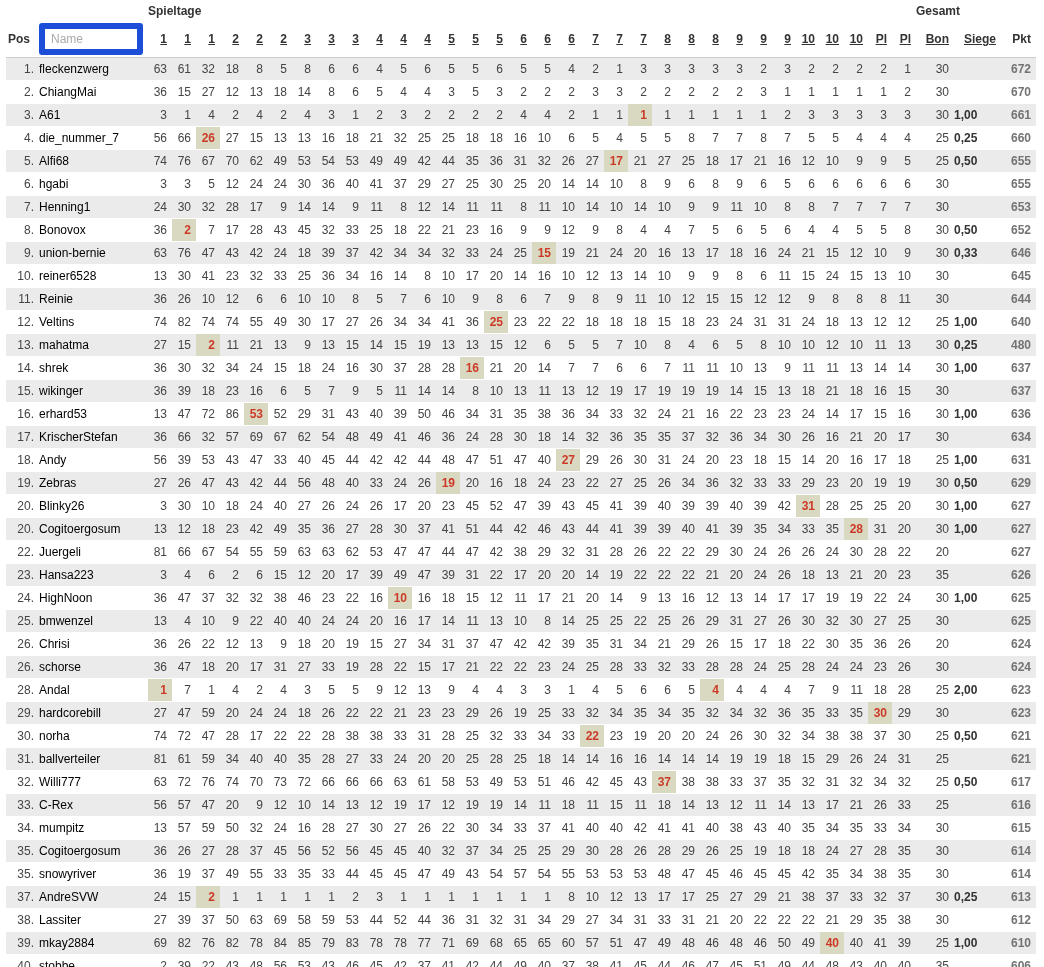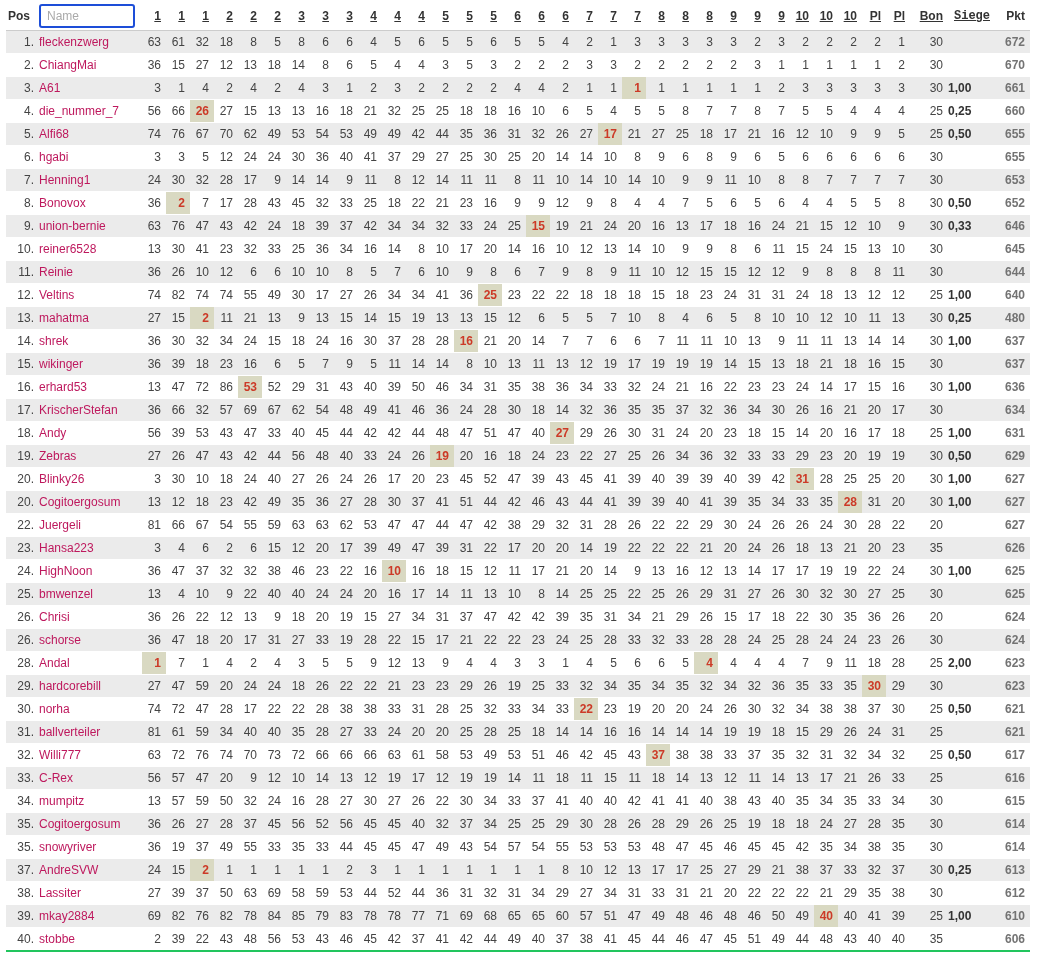--- a/index.html
+++ b/index.html
@@ -37,68 +37,73 @@
     line-height: 22px;
     font-weight: bold;
     text-align: right;
     border-bottom: 1px solid #cccccc;
     color: #333;
   }
   tr.col-row th.pos { text-align: left; width: 26px; padding-left: 2px; }
   tr.col-row th.name { text-align: left; width: 98px; }
   tr.col-row th.num { width: 19px; }
   tr.col-row th.bon { width: 33px; }
-  tr.col-row th.siege { width: 42px; font-family: Liberation Mono, monospace; }
+  tr.col-row th.siege { width: 42px; }
   tr.col-row th.pkt { width: 30px; }
   tr.col-row th a {
     color: #333333;
     text-decoration: underline;
     cursor: pointer;
   }
   th.pkt { color: var(--pkt-red, #cc0000); }
   
   .name-filter {
     width: 80px;
     height: 16px;
-    border: 2px solid #1d4ed8;
+    border: 6px solid #1d4ed8;
     border-radius: 3px;
     padding: 2px 6px;
     font-family: "Liberation Sans", sans-serif;
     font-size: 12px;
     color: #333;
     margin: 2px 0;
   }
   .name-filter::placeholder { color: #aaaaaa; }
   
   tbody td {
     height: 22px;
     line-height: 22px;
     border-bottom: 1px solid #ffffff;
     color: #444444;
   }
   tbody tr:nth-child(odd) { background: var(--stripe, #ebebeb); }
   tbody tr:last-child td { border-bottom: 2px solid #22c55e; }
   td.pos { text-align: right; width: 26px; color: #444; }
-  td.name { text-align: left; width: 98px; color: #be185d; }
+  td.name { text-align: left; width: 98px; color: #000000; }
   td.num { text-align: right; width: 19px; }
   td.bon { text-align: right; width: 33px; }
   td.siege { width: 42px; font-weight: bold; color: #333; }
   td.pkt { text-align: right; width: 30px; font-weight: bold; color: #737373; }
   td.hl {
     background: var(--hl-bg, #d9d9c2);
     color: var(--hl-text, #cc3a27);
     font-weight: bold;
   }
 </style>
 </head>
 <body>
 
 <div class="wrap">
   <table>
     <thead>
+      <tr class="group-row">
+        <th colspan="2"></th>
+        <th colspan="32">Spieltage</th>
+        <th colspan="3">Gesamt</th>
+      </tr>
       <tr class="col-row">
         <th class="pos">Pos</th>
         <th class="name"><input type="text" class="name-filter" placeholder="Name" style=""></th>
         <th class="num"><a>1</a></th>
           <th class="num"><a>1</a></th>
           <th class="num"><a>1</a></th>
           <th class="num"><a>2</a></th>
           <th class="num"><a>2</a></th>
           <th class="num"><a>2</a></th>
           <th class="num"><a>3</a></th>

